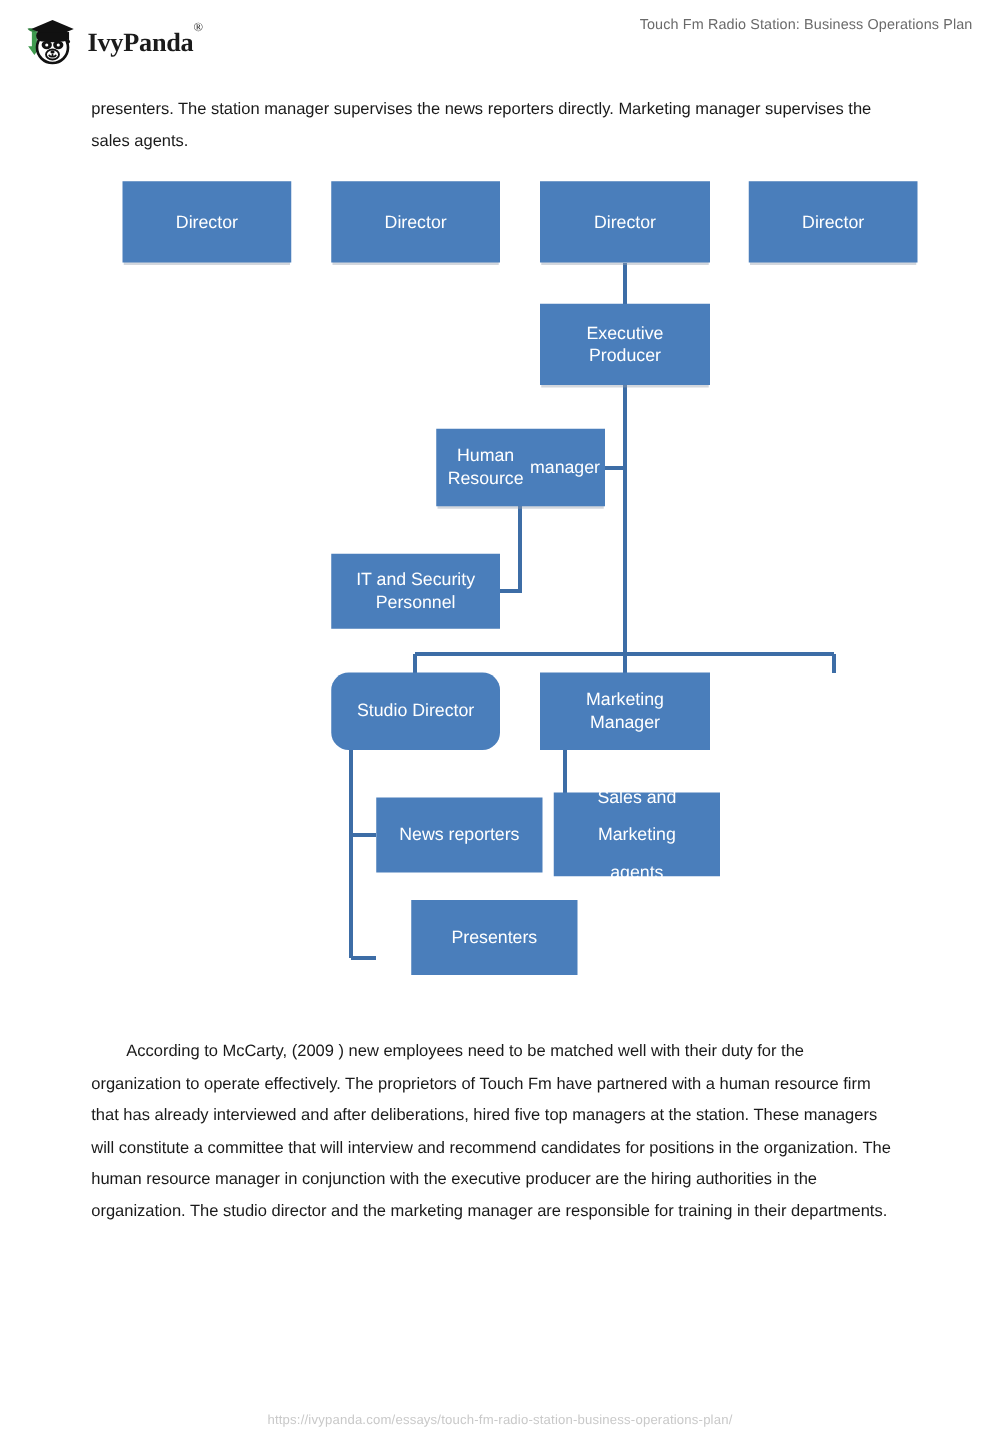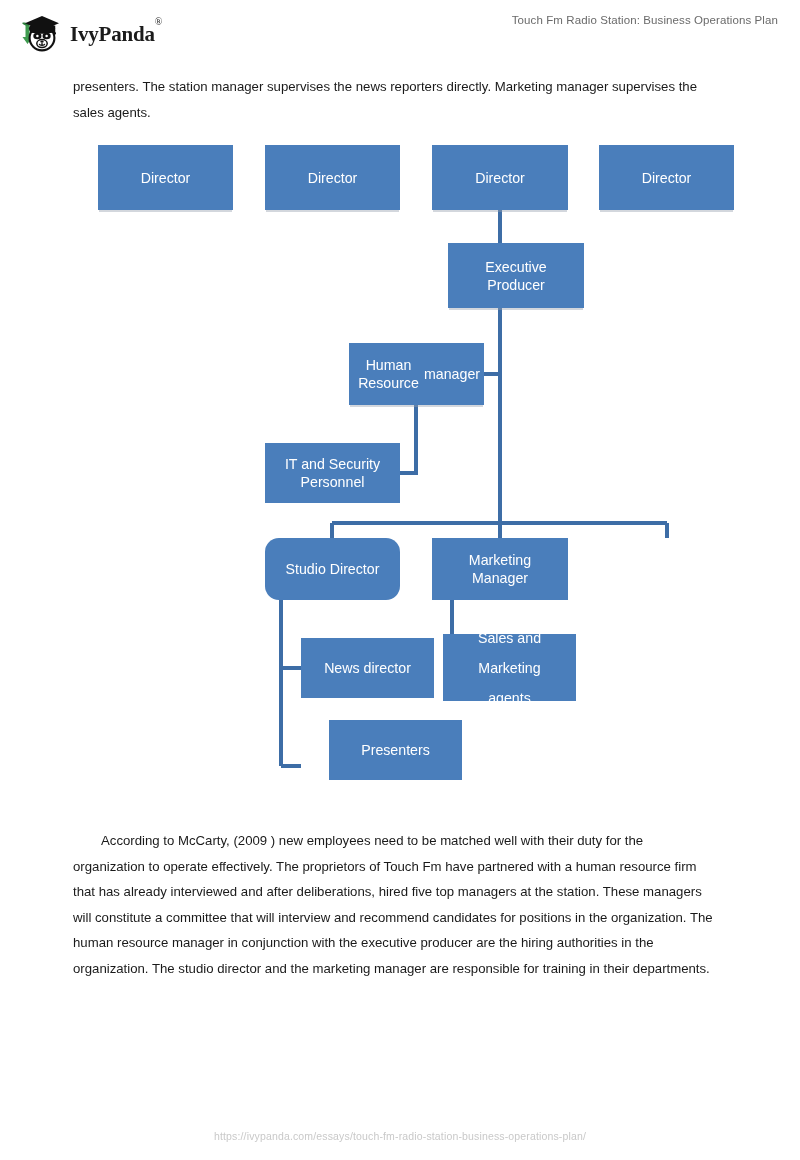--- a/index.html
+++ b/index.html
@@ -126,21 +126,21 @@
     <div class="node shadow" style="left:265px;top:145px;width:135px;height:65px;">
       <span>Director</span>
     </div>
     <div class="node shadow" style="left:432px;top:145px;width:136px;height:65px;">
       <span>Director</span>
     </div>
     <div class="node shadow" style="left:599px;top:145px;width:135px;height:65px;">
       <span>Director</span>
     </div>
 
-    <div class="node shadow" style="left:432px;top:243px;width:136px;height:65px;flex-direction:column;margin-left:16px;">
+    <div class="node shadow" style="left:432px;top:243px;width:136px;height:65px;flex-direction:column;">
       <span>Executive</span>
       <span>Producer</span>
     </div>
 
     <div class="node shadow" style="left:349px;top:343px;width:135px;height:62px;">
       <span>Human Resource</span>
       <span>manager</span>
     </div>
 
     <div class="node" style="left:265px;top:443px;width:135px;height:60px;flex-direction:column;">
@@ -150,21 +150,21 @@
 
     <div class="node" style="left:265px;top:538px;width:135px;height:62px;border-radius:14px;">
       <span>Studio Director</span>
     </div>
     <div class="node" style="left:432px;top:538px;width:136px;height:62px;flex-direction:column;">
       <span>Marketing</span>
       <span>Manager</span>
     </div>
 
     <div class="node" style="left:301px;top:638px;width:133px;height:60px;">
-      <span>News director</span>
+      <span>News reporters</span>
     </div>
     <div class="node" style="left:443px;top:634px;width:133px;height:67px;flex-direction:column;gap:12px;">
       <span>Sales and</span>
       <span>Marketing</span>
       <span>agents</span>
     </div>
     <div class="node" style="left:301px;top:720px;width:133px;height:60px;margin-left:28px;">
       <span>Presenters</span>
     </div>
   </div>

